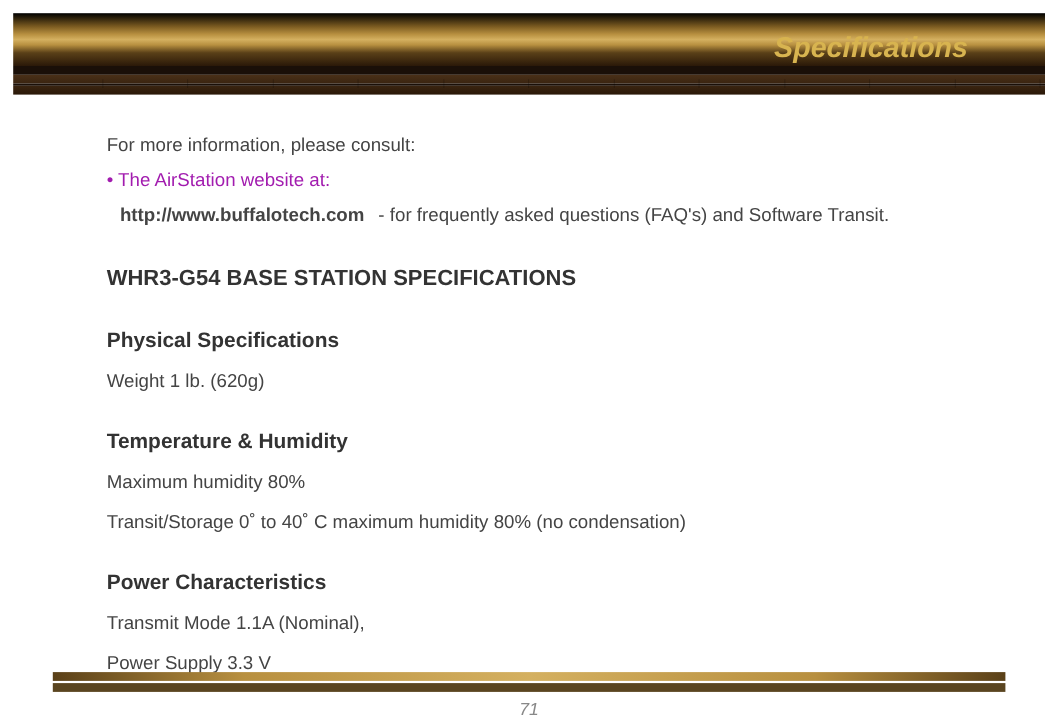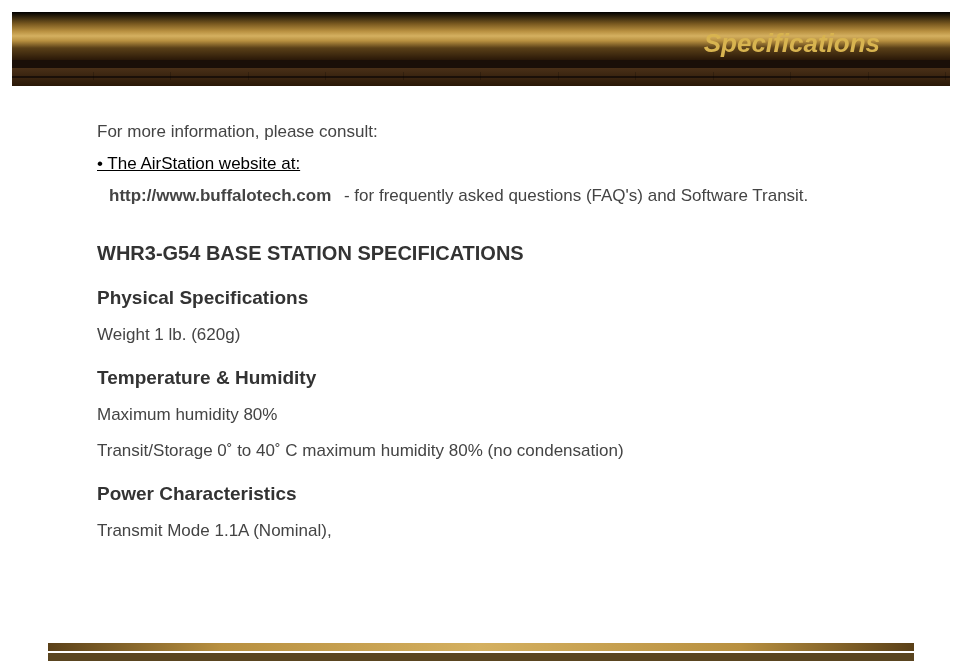--- a/index.html
+++ b/index.html
@@ -72,33 +72,32 @@
     .section-heading-upper {
       font-size: 20px;
       font-weight: bold;
       color: #333333;
       margin-top: 28px;
     }
     .sub-heading {
       font-size: 19px;
       font-weight: bold;
       color: #333333;
-      margin-top: 14px;
+      margin-top: 26px;
       margin-bottom: 8px;
     }
     .intro-line {
       font-size: 17px;
       color: #444444;
       margin-bottom: 4px;
     }
     .bullet-line {
       font-size: 17px;
-      color: #000000;
+      color: #a21caf;
       margin-bottom: 4px;
-      text-decoration: underline;
     }
     .indent-line {
       font-size: 17px;
       color: #444444;
       padding-left: 12px;
     }
     .indent-line .bold {
       font-weight: bold;
     }
     .spec-line {
@@ -166,18 +165,20 @@
 
   <div class="sub-heading">Physical Specifications</div>
   <div class="spec-line">Weight 1 lb. (620g)</div>
 
   <div class="sub-heading">Temperature &amp; Humidity</div>
   <div class="spec-line">Maximum humidity 80%</div>
   <div class="spec-line">Transit/Storage 0˚ to 40˚ C maximum humidity 80% (no condensation)</div>
 
   <div class="sub-heading">Power Characteristics</div>
   <div class="spec-line">Transmit Mode 1.1A (Nominal),</div>
+  <div class="spec-line">Power Supply 3.3 V</div>
 </div>
 
 <div class="footer-band">
   <div class="footer-stripe"></div>
   <div class="footer-stripe-dark"></div>
+  <div class="page-number">71</div>
 </div>
 
 </body></html>

